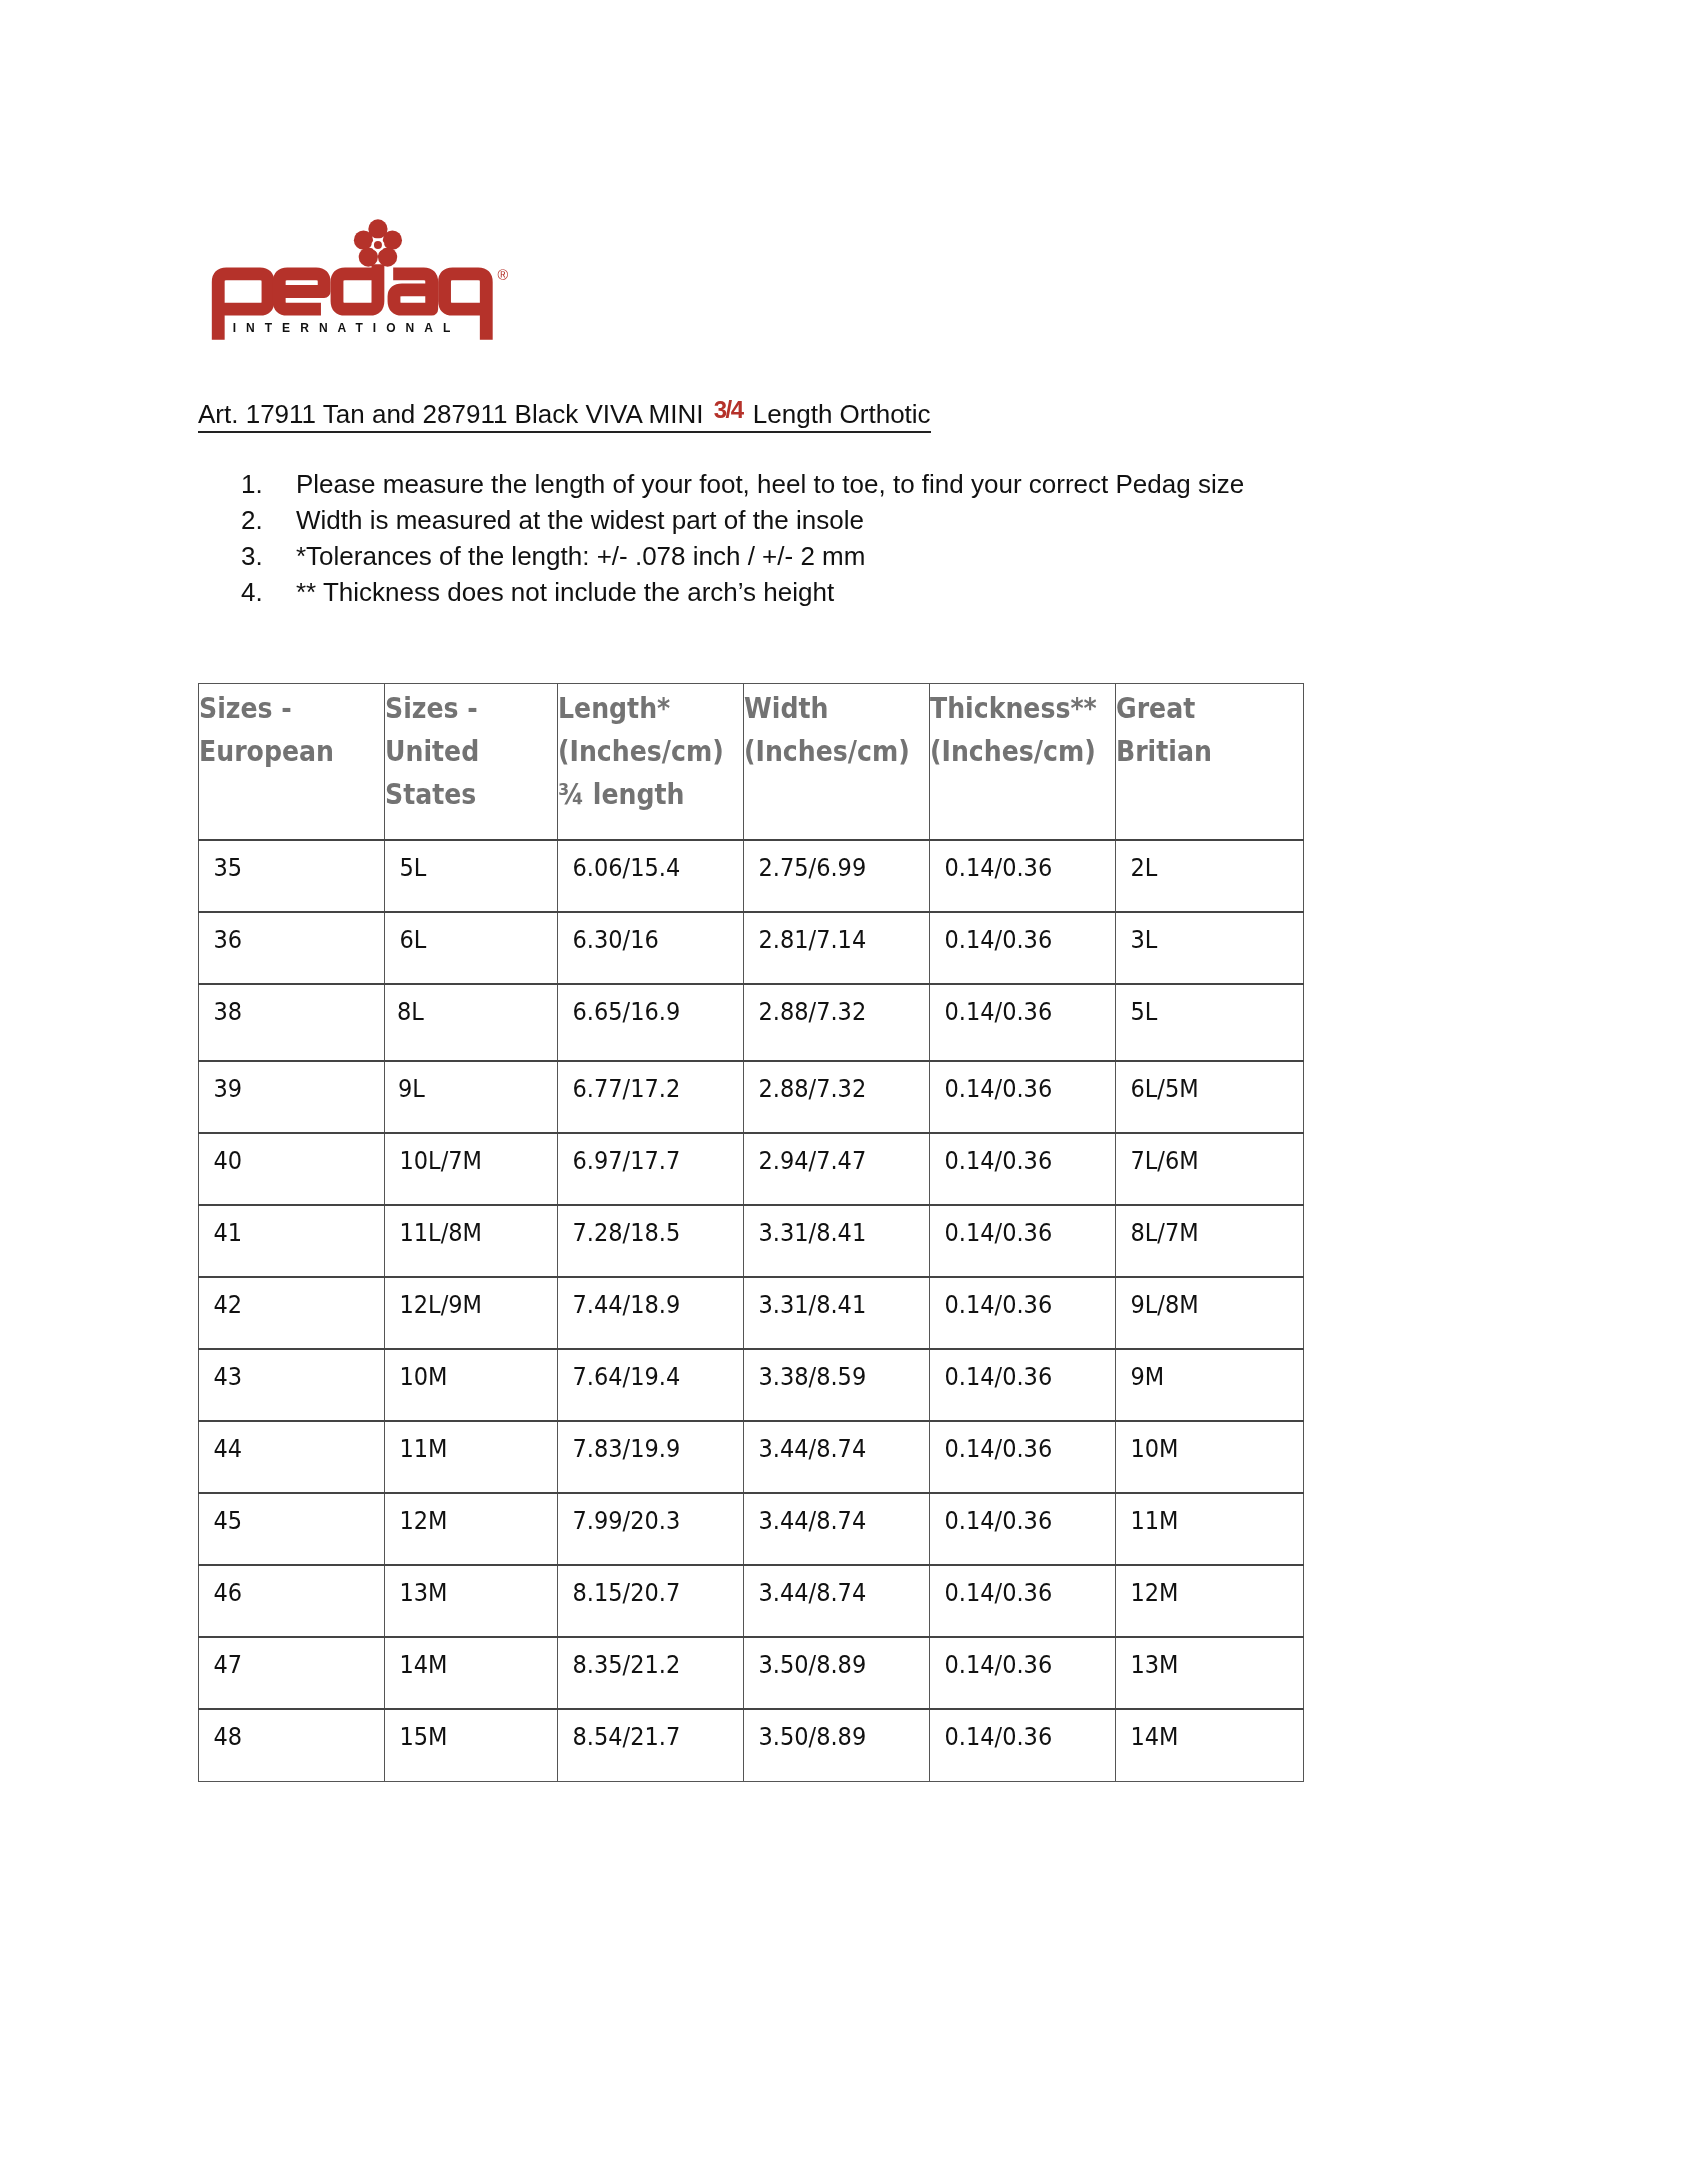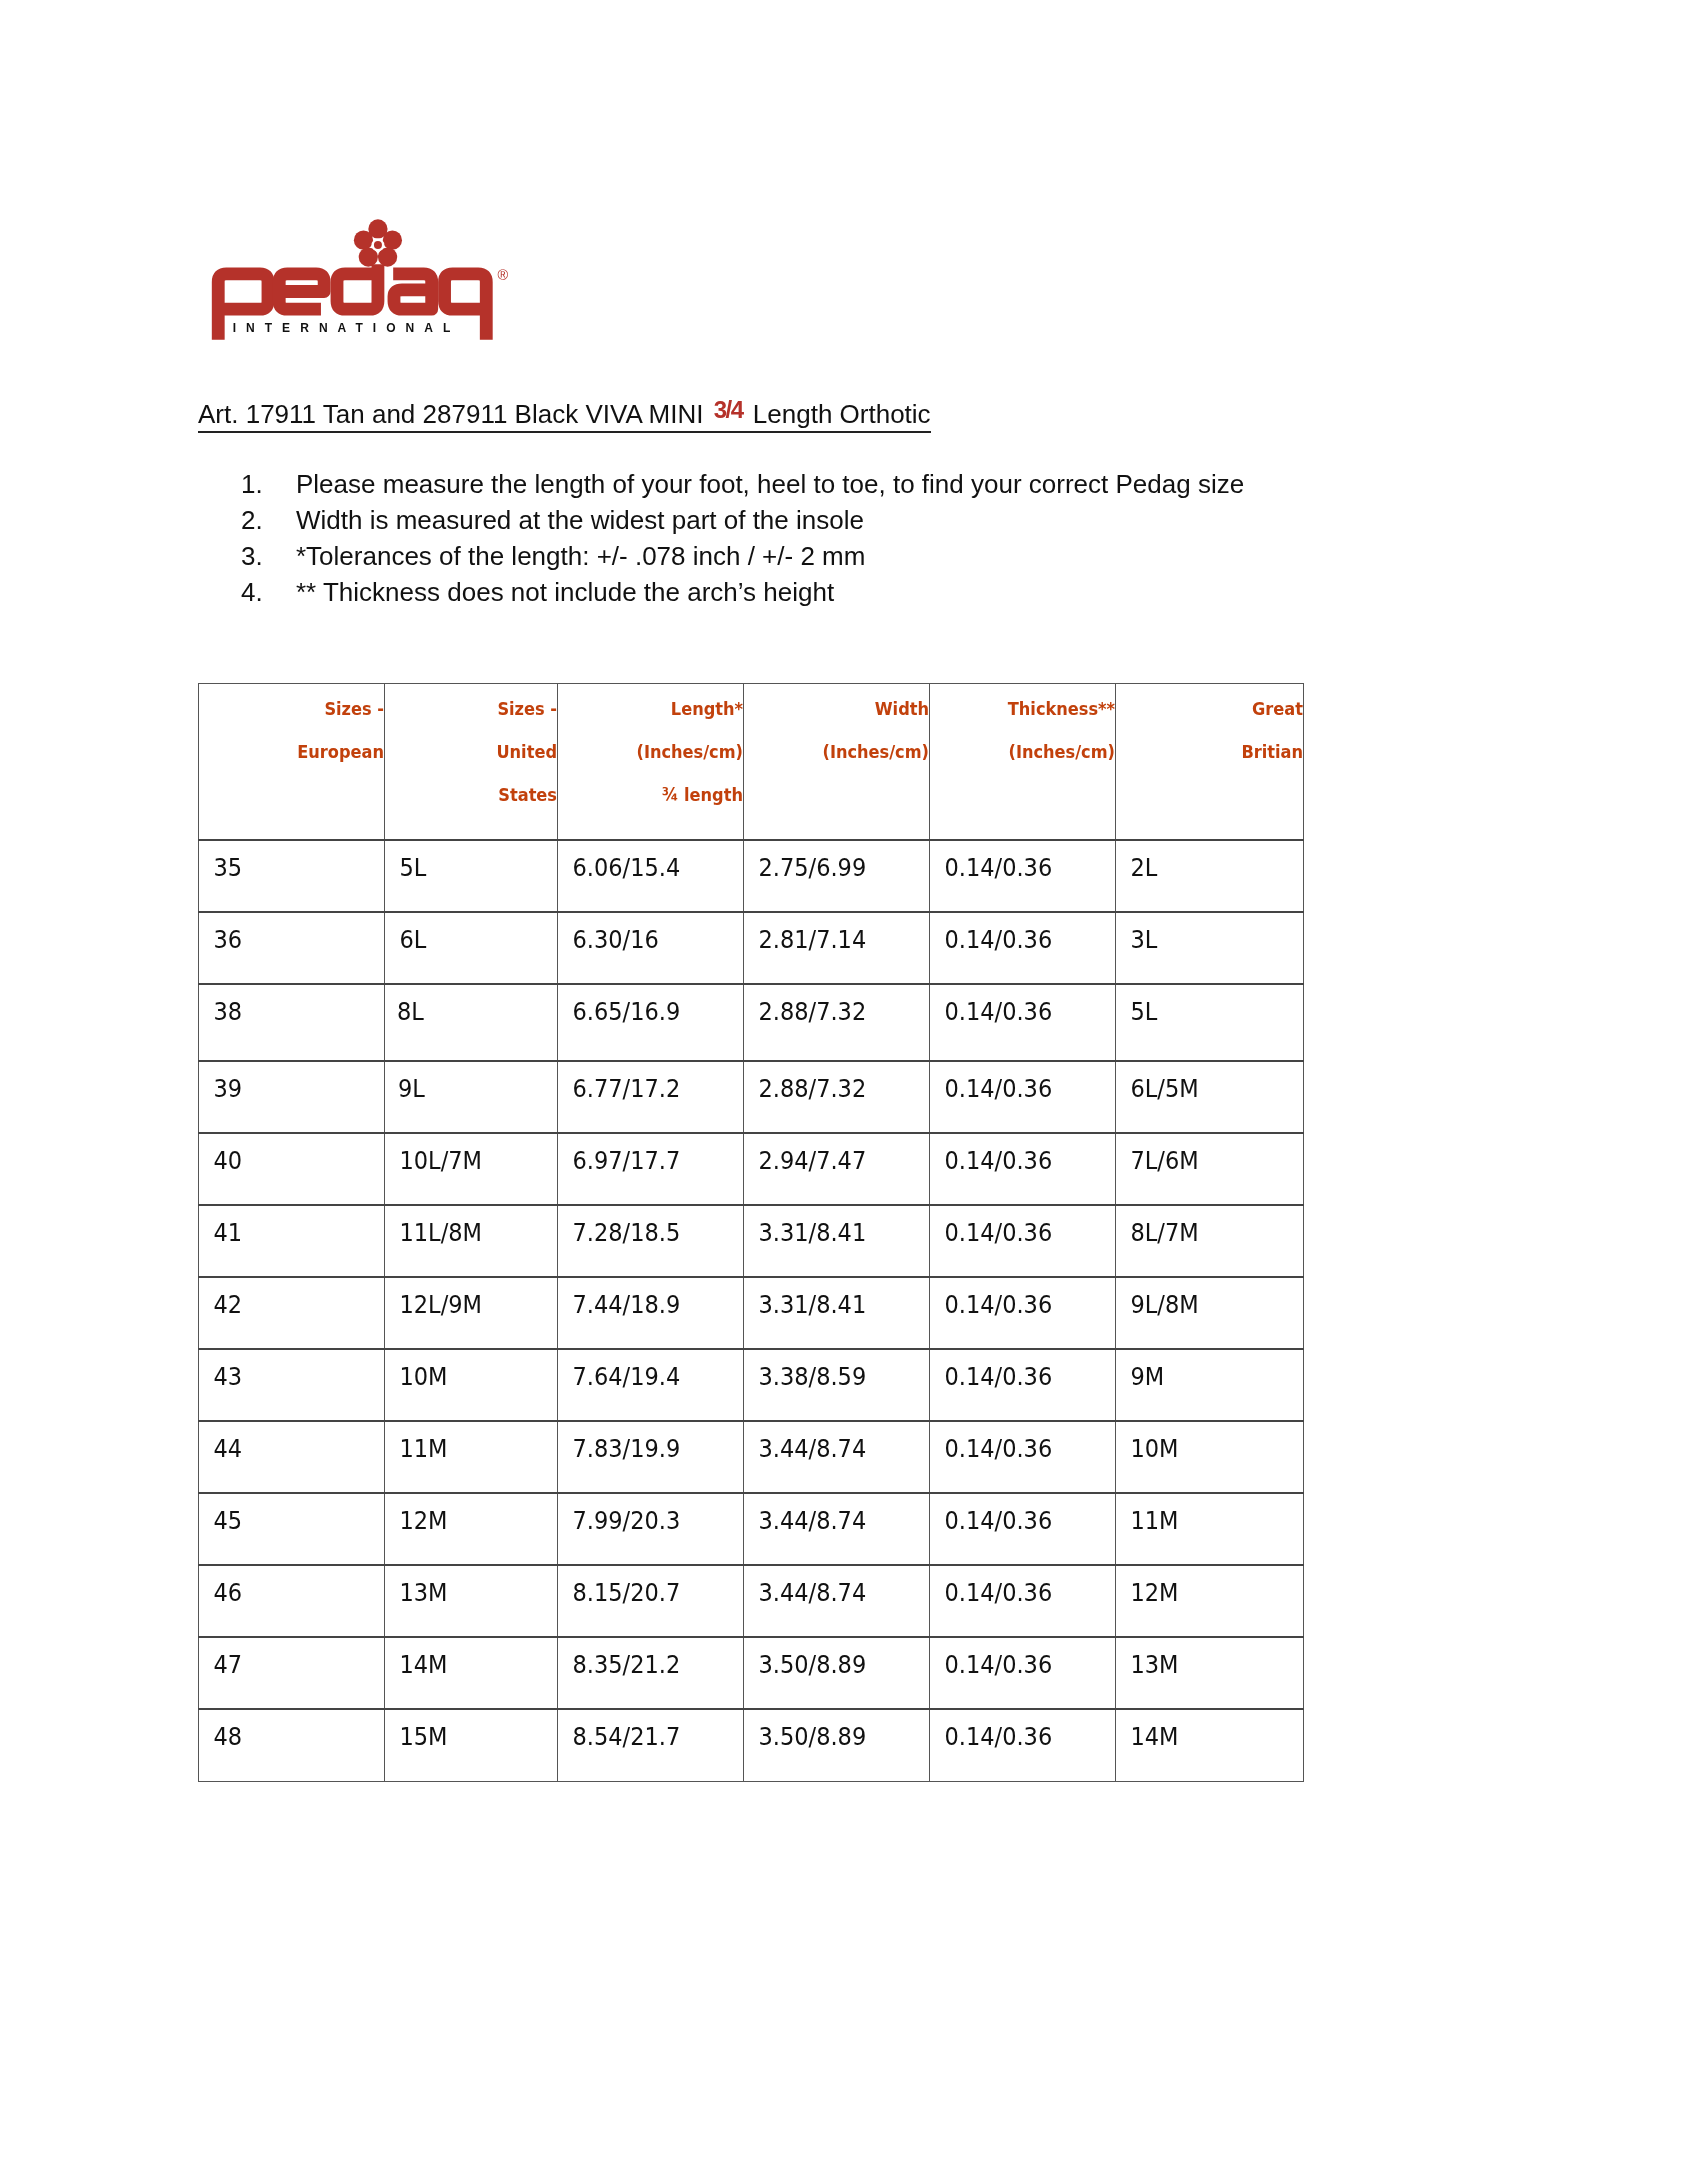--- a/index.html
+++ b/index.html
@@ -14,22 +14,22 @@
   .notes { position: absolute; left: 241px; top: 466px; margin: 0; padding: 0; list-style: none;
     font-family: "Liberation Sans", sans-serif; font-size: 26px; color: #111; }
   .notes li { display: flex; height: 36px; line-height: 36px; }
   .notes .num { width: 55px; }
   table.sizes {
     position: absolute; left: 198px; top: 683px; border-collapse: collapse;
     font-family: "DejaVu Sans", sans-serif; table-layout: fixed;
   }
   table.sizes th, table.sizes td { border: 1.6px solid #555; padding: 0; vertical-align: top; }
   table.sizes th {
-    height: 152px; font-weight: bold; font-size: 18px; line-height: 43px; text-align: right;
-    padding-top: 3.2px; color: #c2410c; font-family: "DejaVu Sans Condensed", "DejaVu Sans", sans-serif;
+    height: 152px; font-weight: bold; font-size: 28px; line-height: 43px; text-align: left;
+    padding-top: 3.2px; color: #737373; font-family: "DejaVu Sans Condensed", "DejaVu Sans", sans-serif;
   }
   table.sizes th span { display: block; }
   table.sizes td {
     height: 70px; font-size: 25px; line-height: 32px; padding: 11.2px 0 0 14.5px; color: #111;
     box-sizing: border-box; font-family: "DejaVu Sans Condensed", "DejaVu Sans", sans-serif;
   }
   table.sizes tr.row-border td { border-top: 2.4px solid #444; }
   col.c0 { width: 186px; } col.c1 { width: 173px; } col.c2 { width: 186px; }
   col.c3 { width: 186px; } col.c4 { width: 186px; } col.c5 { width: 188px; }
 </style>

